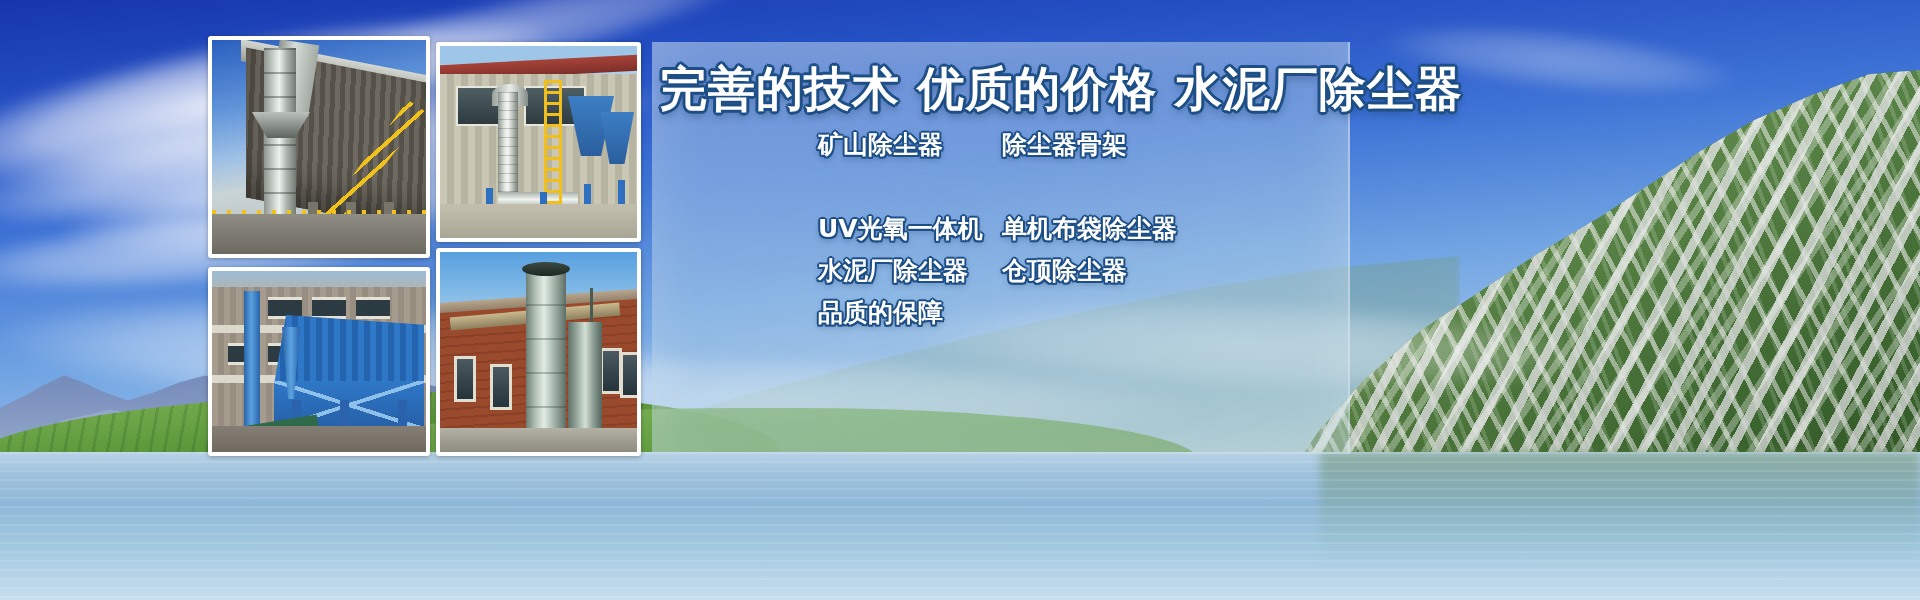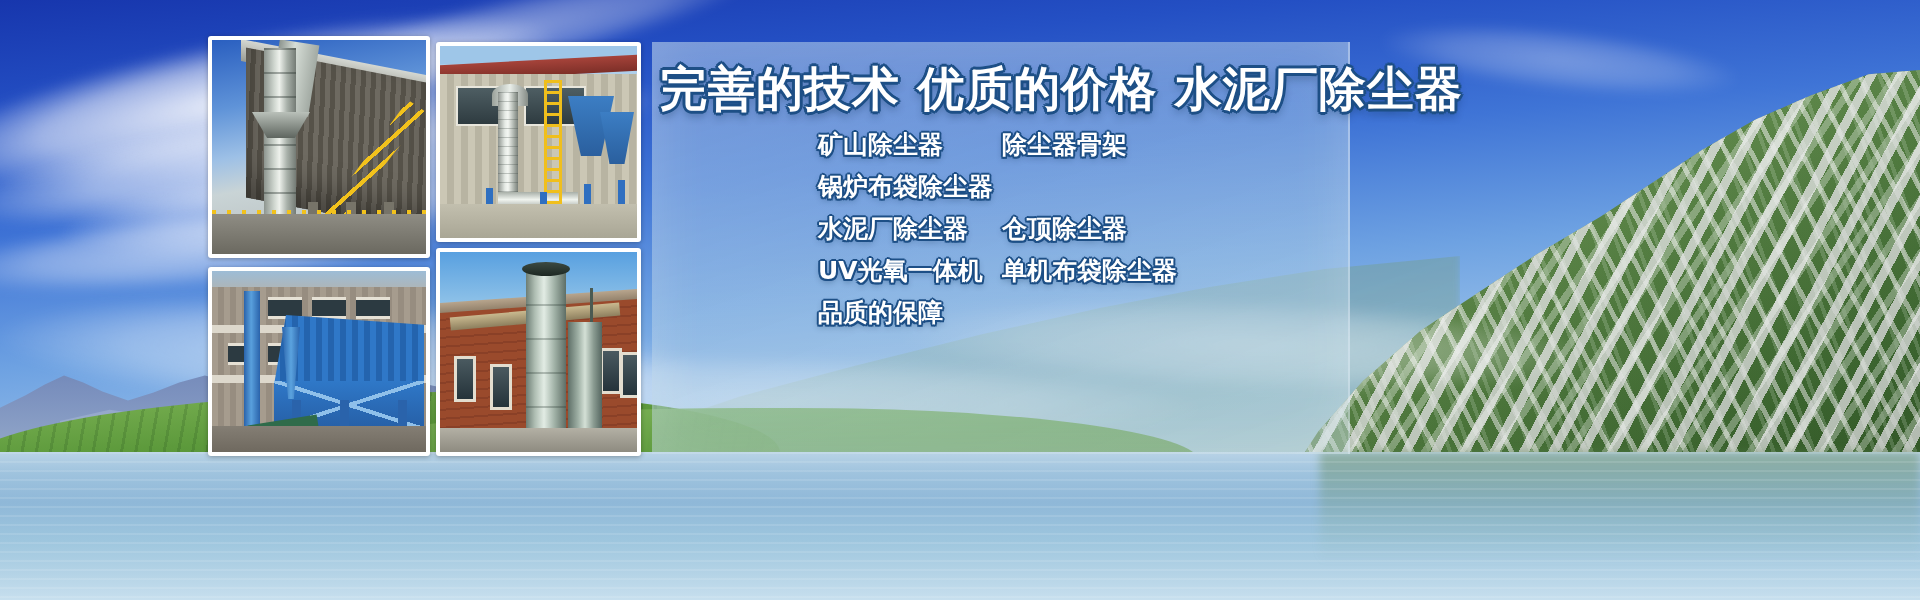--- a/index.html
+++ b/index.html
@@ -431,32 +431,31 @@
   <div class="headline">完善的技术 优质的价格 水泥厂除尘器</div>
 
   <div class="prod-list">
 
     <div class="prod-row">
       <span class="prod-item col-a">矿山除尘器</span>
       <span class="prod-item col-b">除尘器骨架</span>
     </div>
 
     <div class="prod-row">
-      <span class="prod-item col-b">锅炉布袋除尘器</span>
+    </div>
+
+    <div class="prod-row">
+      <span class="prod-item col-a">UV光氧一体机</span>
+      <span class="prod-item col-b">单机布袋除尘器</span>
     </div>
 
     <div class="prod-row">
       <span class="prod-item col-a">水泥厂除尘器</span>
       <span class="prod-item col-b">仓顶除尘器</span>
     </div>
 
     <div class="prod-row">
-      <span class="prod-item col-a">UV光氧一体机</span>
-      <span class="prod-item col-b">单机布袋除尘器</span>
-    </div>
-
-    <div class="prod-row">
       <span class="prod-item col-b">品质的保障</span>
     </div>
 
   </div>
 
 </div>
 
 </body></html>

